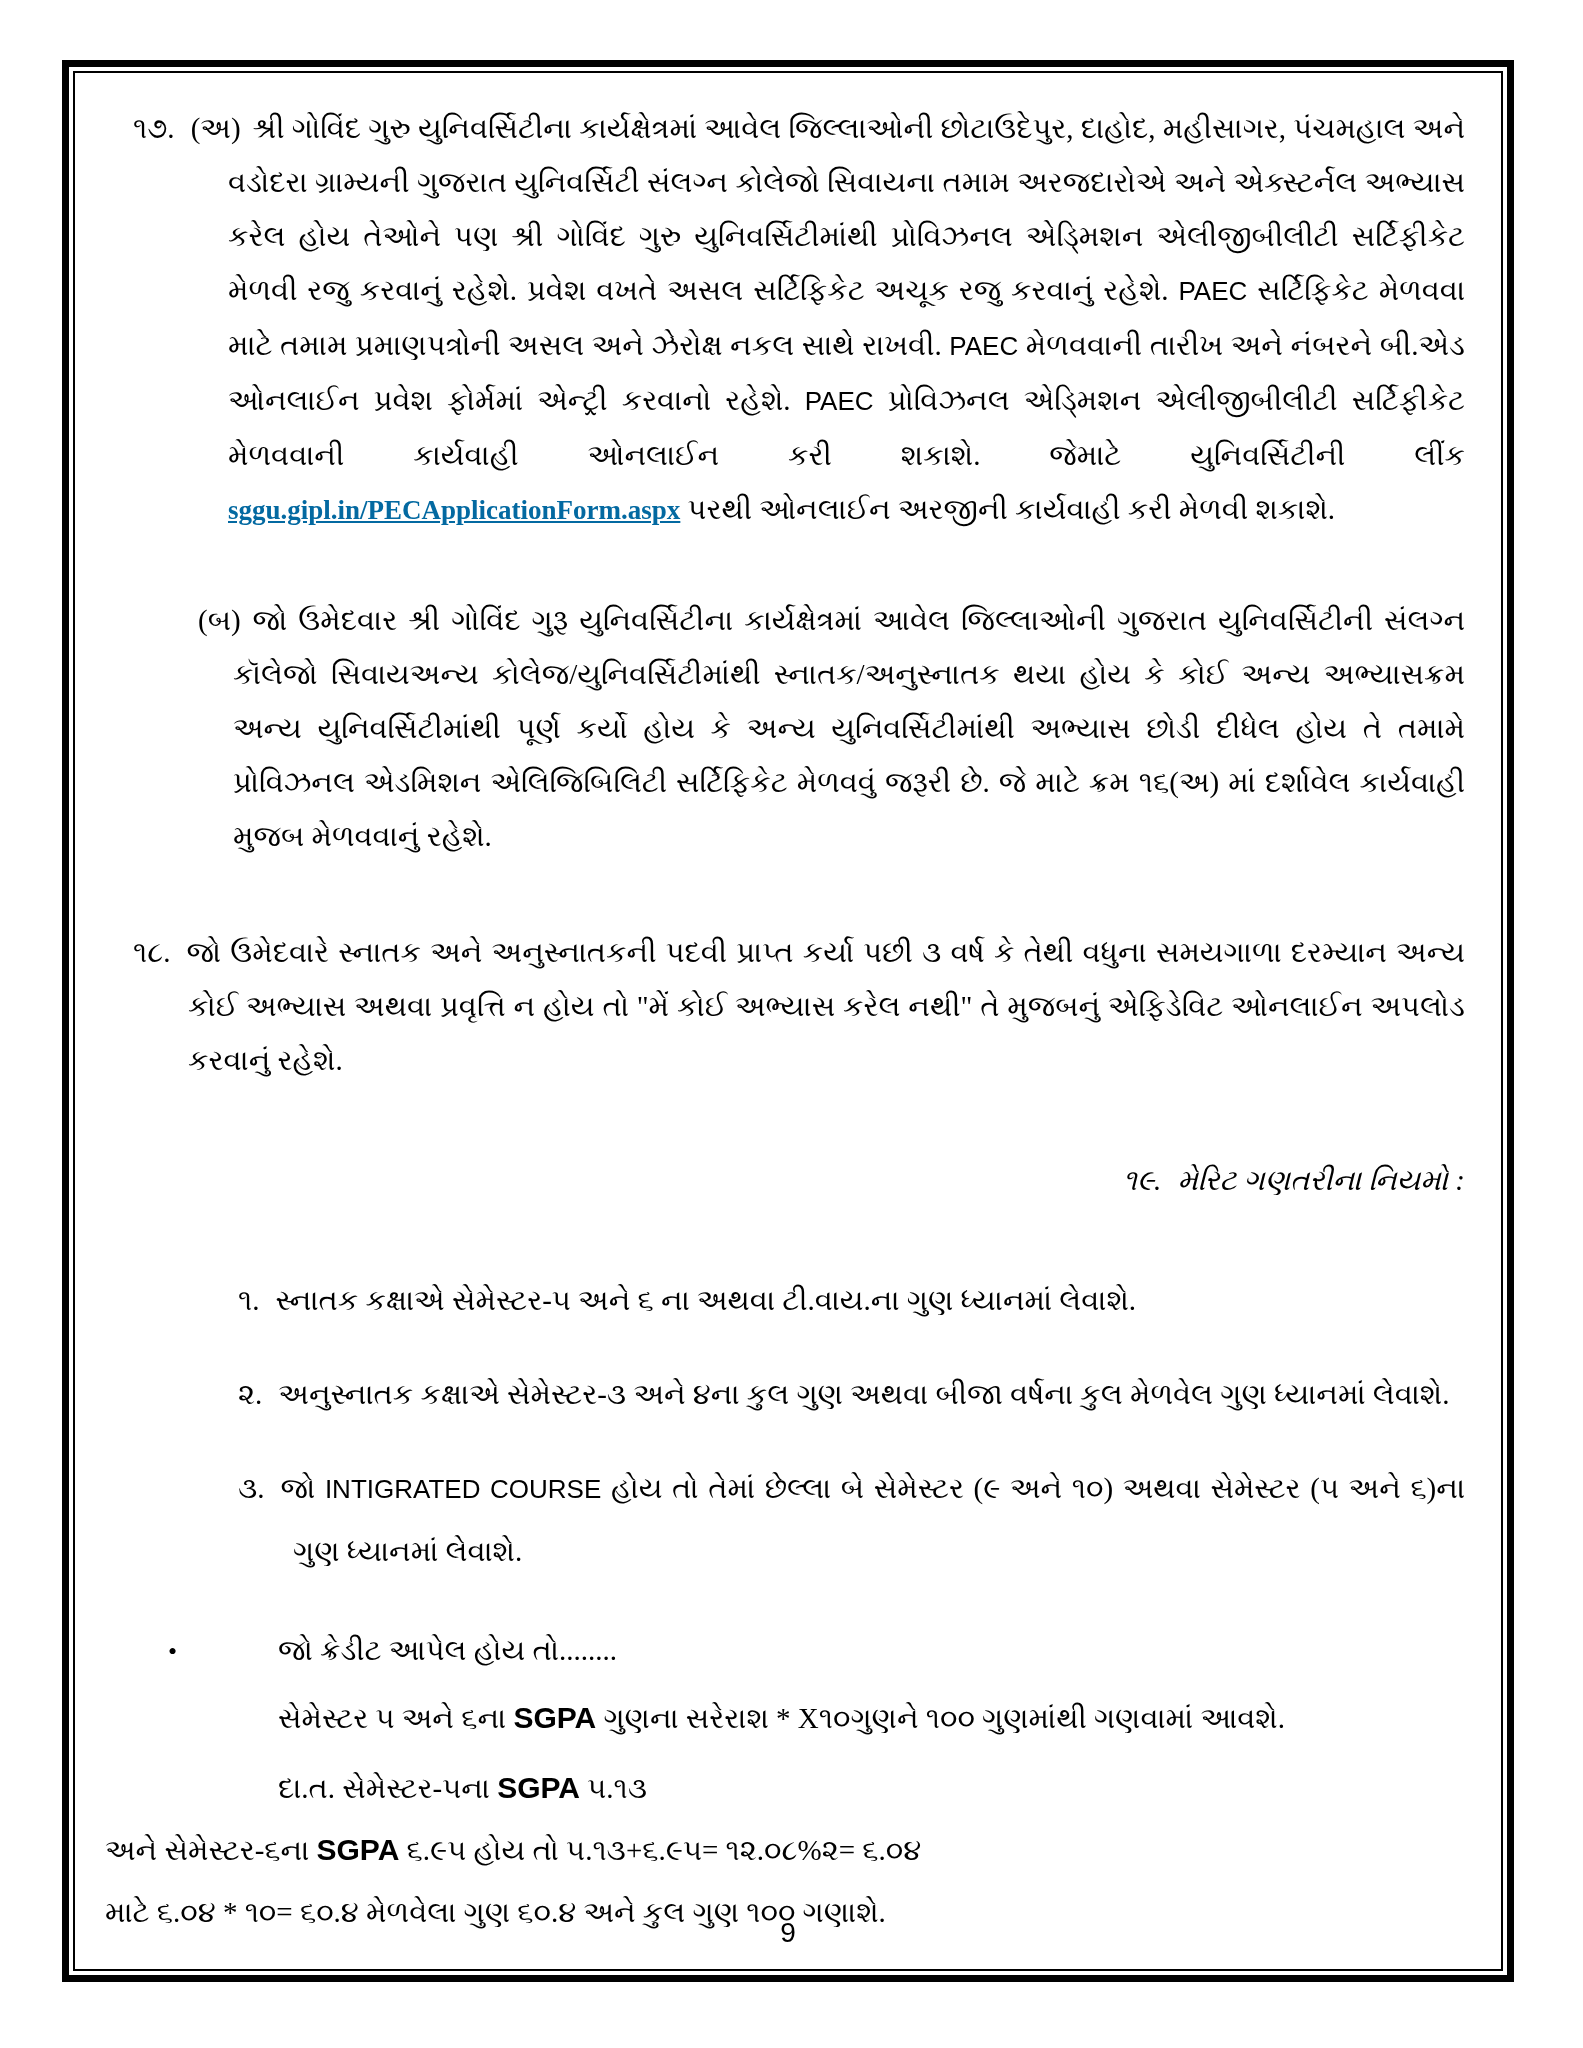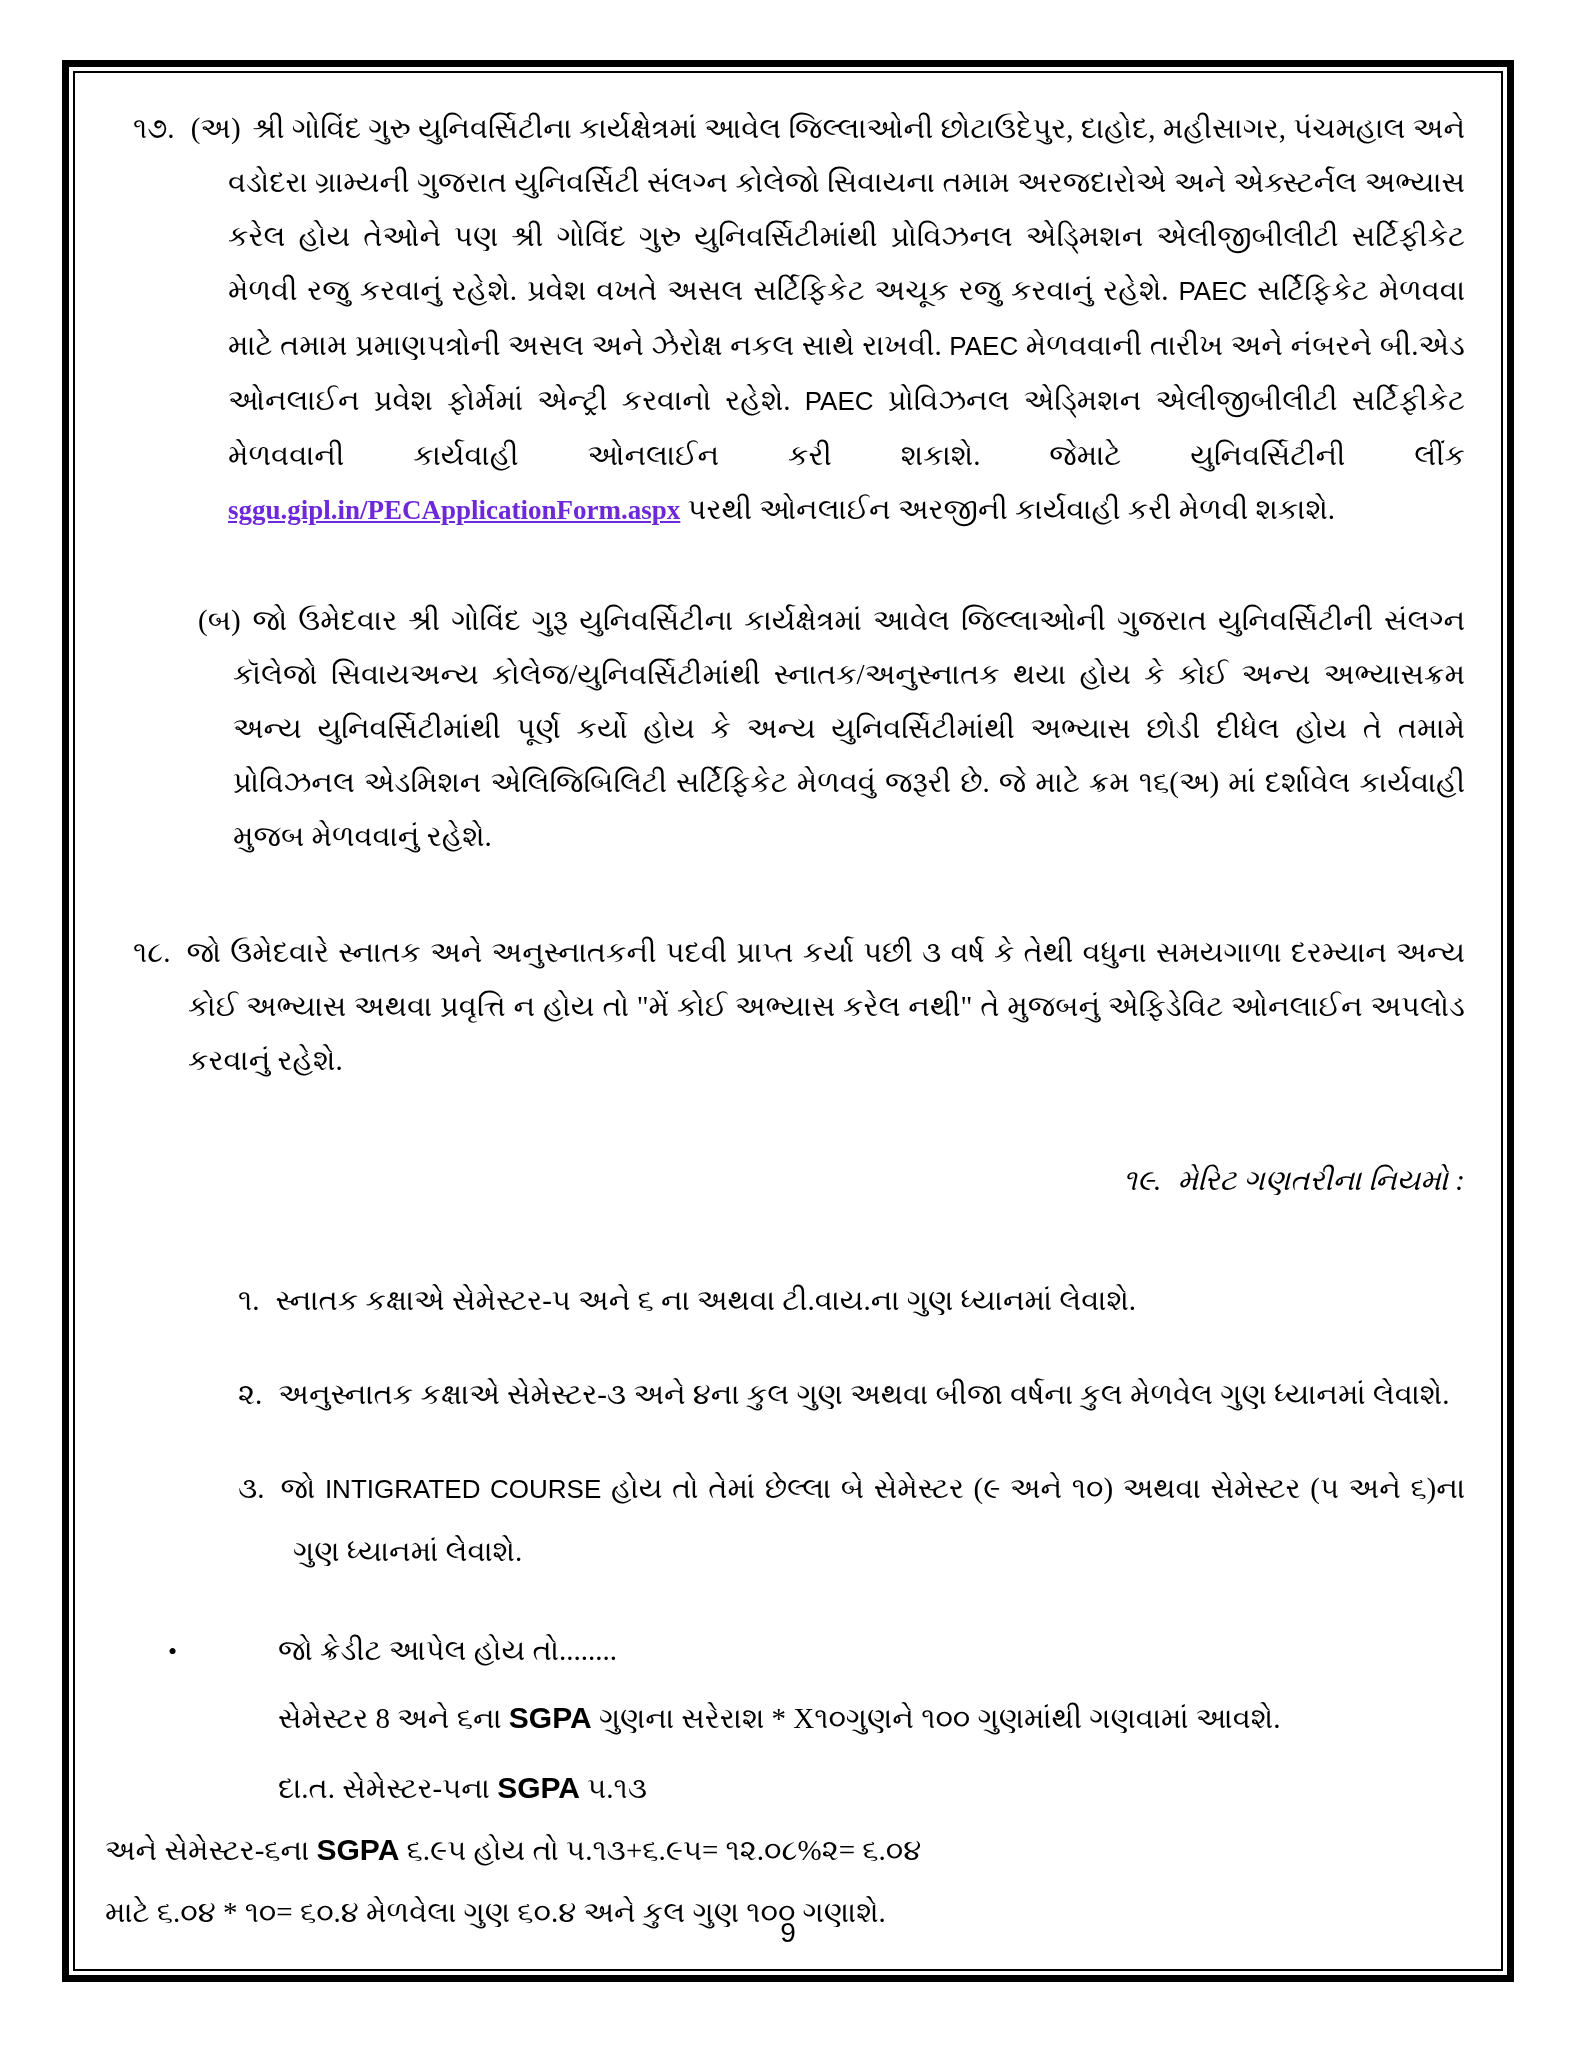--- a/index.html
+++ b/index.html
@@ -39,21 +39,21 @@
   .sub2{margin-top:32px;}
   .sub3{margin-top:32px;}
   .bulletp{padding-left:173px;text-indent:-55px;margin-top:38px;line-height:60px;text-align:left;}
   .bullet-glyph{display:inline-block;width:55px;font-size:26px;}
   .credit{margin-left:173px;margin-top:6px;text-align:left;line-height:60px;}
   .ex1{margin-left:173px;margin-top:10px;text-align:left;line-height:60px;}
   .ex23{margin-top:2px;text-align:left;line-height:60px;}
   .latin{font-family:"Liberation Sans","DejaVu Sans",sans-serif;font-size:26px;}
   .latin-bold{font-family:"Liberation Sans","DejaVu Sans",sans-serif;font-size:30px;font-weight:bold;}
   .link{
-    color:#6d28d9;
+    color:#0369a1;
     font-family:"Liberation Serif","DejaVu Serif",serif;
     font-weight:bold;
     text-decoration:underline;
     font-size:27px;
     cursor:pointer;
   }
   .pagenum{
     position:absolute;
     bottom:28px;left:50%;
     transform:translateX(-50%);
@@ -78,21 +78,21 @@
       <p class="para p19h"><span class="num">૧૯.</span><span>મેરિટ ગણતરીના નિયમો :</span></p>
 
       <p class="para sub sub1"><span class="num">૧.</span><span>સ્નાતક કક્ષાએ સેમેસ્ટર-૫ અને ૬ ના અથવા ટી.વાય.ના ગુણ ધ્યાનમાં લેવાશે.</span></p>
 
       <p class="para sub sub2"><span class="num">૨.</span><span>અનુસ્નાતક કક્ષાએ સેમેસ્ટર-૩ અને ૪ના કુલ ગુણ અથવા બીજા વર્ષના કુલ મેળવેલ ગુણ ધ્યાનમાં લેવાશે.</span></p>
 
       <p class="para sub sub3"><span class="num">૩.</span><span>જો </span><span class="latin">INTIGRATED COURSE</span><span> હોય તો તેમાં છેલ્લા બે સેમેસ્ટર (૯ અને ૧૦) અથવા સેમેસ્ટર (૫ અને ૬)ના ગુણ ધ્યાનમાં લેવાશે.</span></p>
 
       <p class="para bulletp"><span class="bullet-glyph">•</span><span>જો ક્રેડીટ આપેલ હોય તો........</span></p>
 
-      <p class="para credit"><span>સેમેસ્ટર 8 અને ૬ના </span><span class="latin-bold">SGPA</span><span> ગુણના સરેરાશ * X૧૦ગુણને ૧૦૦ ગુણમાંથી ગણવામાં આવશે.</span></p>
+      <p class="para credit"><span>સેમેસ્ટર ૫ અને ૬ના </span><span class="latin-bold">SGPA</span><span> ગુણના સરેરાશ * X૧૦ગુણને ૧૦૦ ગુણમાંથી ગણવામાં આવશે.</span></p>
 
       <p class="para ex1"><span>દા.ત. સેમેસ્ટર-૫ના </span><span class="latin-bold">SGPA</span><span> ૫.૧૩</span></p>
 
       <p class="para ex23"><span>અને સેમેસ્ટર-૬ના </span><span class="latin-bold">SGPA</span><span> ૬.૯૫ હોય તો ૫.૧૩+૬.૯૫= ૧૨.૦૮%૨= ૬.૦૪</span></p>
 
       <p class="para ex23"><span>માટે ૬.૦૪ * ૧૦= ૬૦.૪ મેળવેલા ગુણ ૬૦.૪ અને કુલ ગુણ ૧૦૦ ગણાશે.</span></p>
 
     </div>
     <div class="pagenum">9</div>
   </div>

